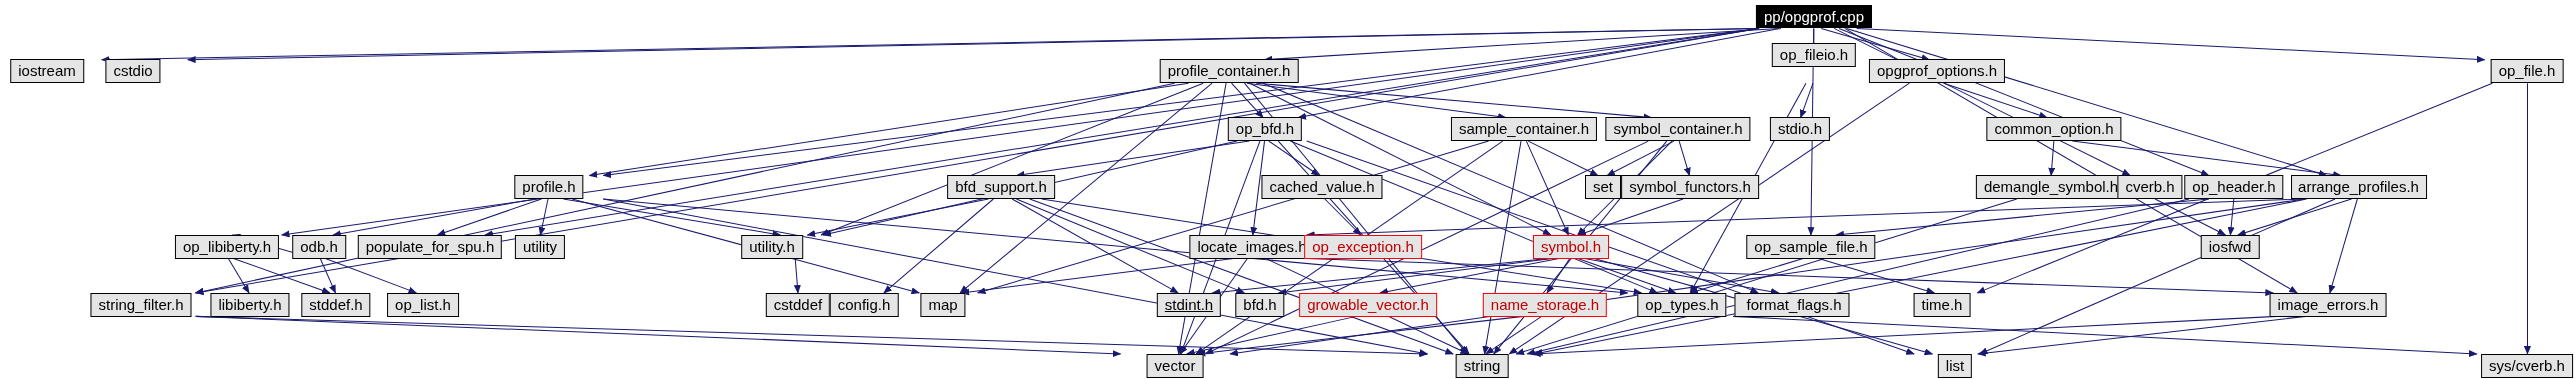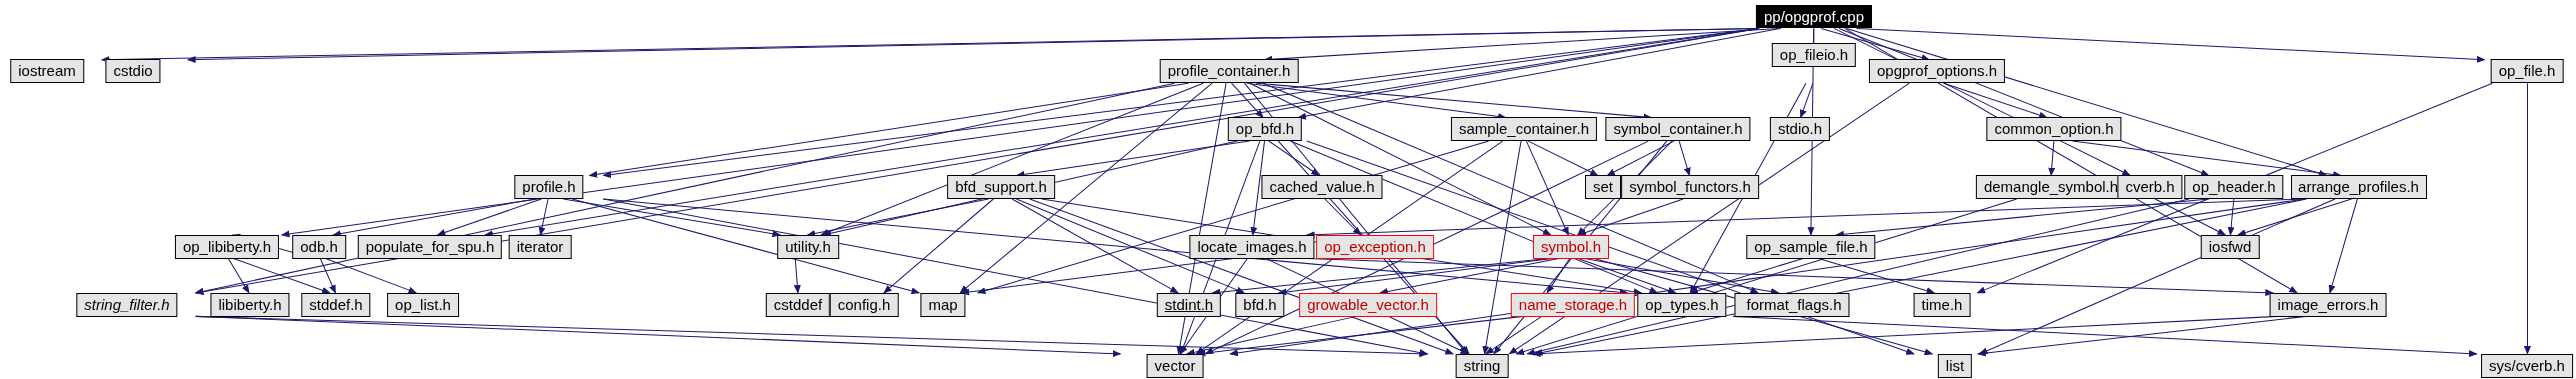--- a/index.html
+++ b/index.html
@@ -182,38 +182,38 @@
     <div class="node" style="left: 1322px; top: 175px; text-align: right;">cached_value.h</div>
     <div class="node" style="left: 1603px; top: 175px;">set</div>
     <div class="node" style="left: 1690px; top: 175px;">symbol_functors.h</div>
     <div class="node" style="left: 2051px; top: 175px; text-align: right;">demangle_symbol.h</div>
     <div class="node" style="left: 2150px; top: 175px;">cverb.h</div>
     <div class="node" style="left: 2234px; top: 175px;">op_header.h</div>
     <div class="node" style="left: 2359px; top: 175px; padding-left: 6px;">arrange_profiles.h</div>
     <div class="node" style="left: 227px; top: 235px;">op_libiberty.h</div>
     <div class="node" style="left: 319px; top: 235px;">odb.h</div>
     <div class="node" style="left: 430px; top: 235px;">populate_for_spu.h</div>
-    <div class="node" style="left: 540px; top: 235px;">iterator</div>
-    <div class="node" style="left: 808px; top: 235px;">utility.h</div>
+    <div class="node" style="left: 540px; top: 235px;">utility</div>
+    <div class="node" style="left: 772px; top: 235px;">utility.h</div>
     <div class="node" style="left: 1252px; top: 235px;">locate_images.h</div>
-    <div class="node truncated" style="left: 1363px; top: 235px; border-color: rgb(255, 0, 0); color: rgb(192, 0, 0); margin-left: 12px;">op_exception.h</div>
+    <div class="node truncated" style="left: 1363px; top: 235px; border-color: rgb(255, 0, 0); color: rgb(192, 0, 0);">op_exception.h</div>
     <div class="node truncated" style="left: 1571px; top: 235px; border-color: rgb(255, 0, 0); color: rgb(192, 0, 0); text-align: right;">symbol.h</div>
     <div class="node" style="left: 1811px; top: 235px;">op_sample_file.h</div>
     <div class="node" style="left: 2230px; top: 235px;">iosfwd</div>
-    <div class="node" style="left: 127px; top: 293px; font-style: italic;">string_filter.h</div>
+    <div class="node" style="left: 141px; top: 293px;">string_filter.h</div>
     <div class="node" style="left: 250px; top: 293px;">libiberty.h</div>
     <div class="node" style="left: 336px; top: 293px;">stddef.h</div>
     <div class="node" style="left: 423px; top: 293px;">op_list.h</div>
     <div class="node" style="left: 798px; top: 293px;">cstddef</div>
     <div class="node" style="left: 864px; top: 293px;">config.h</div>
     <div class="node" style="left: 943px; top: 293px;">map</div>
     <div class="node" style="left: 1189px; top: 293px; text-decoration: underline;">stdint.h</div>
     <div class="node" style="left: 1260px; top: 293px;">bfd.h</div>
     <div class="node truncated" style="left: 1368px; top: 293px; border-color: rgb(255, 0, 0); color: rgb(192, 0, 0);">growable_vector.h</div>
-    <div class="node truncated" style="left: 1545px; top: 293px; border-color: rgb(255, 0, 0); color: rgb(192, 0, 0); margin-left: 28px;">name_storage.h</div>
+    <div class="node truncated" style="left: 1545px; top: 293px; border-color: rgb(255, 0, 0); color: rgb(192, 0, 0);">name_storage.h</div>
     <div class="node" style="left: 1682px; top: 293px;">op_types.h</div>
     <div class="node" style="left: 1792px; top: 293px; padding-left: 11px;">format_flags.h</div>
     <div class="node" style="left: 1942px; top: 293px;">time.h</div>
     <div class="node" style="left: 2328px; top: 293px;">image_errors.h</div>
     <div class="node" style="left: 1175px; top: 354px;">vector</div>
     <div class="node" style="left: 1482px; top: 354px;">string</div>
     <div class="node" style="left: 1955px; top: 354px;">list</div>
     <div class="node" style="left: 2527px; top: 354px;">sys/cverb.h</div>
   </div>
 

